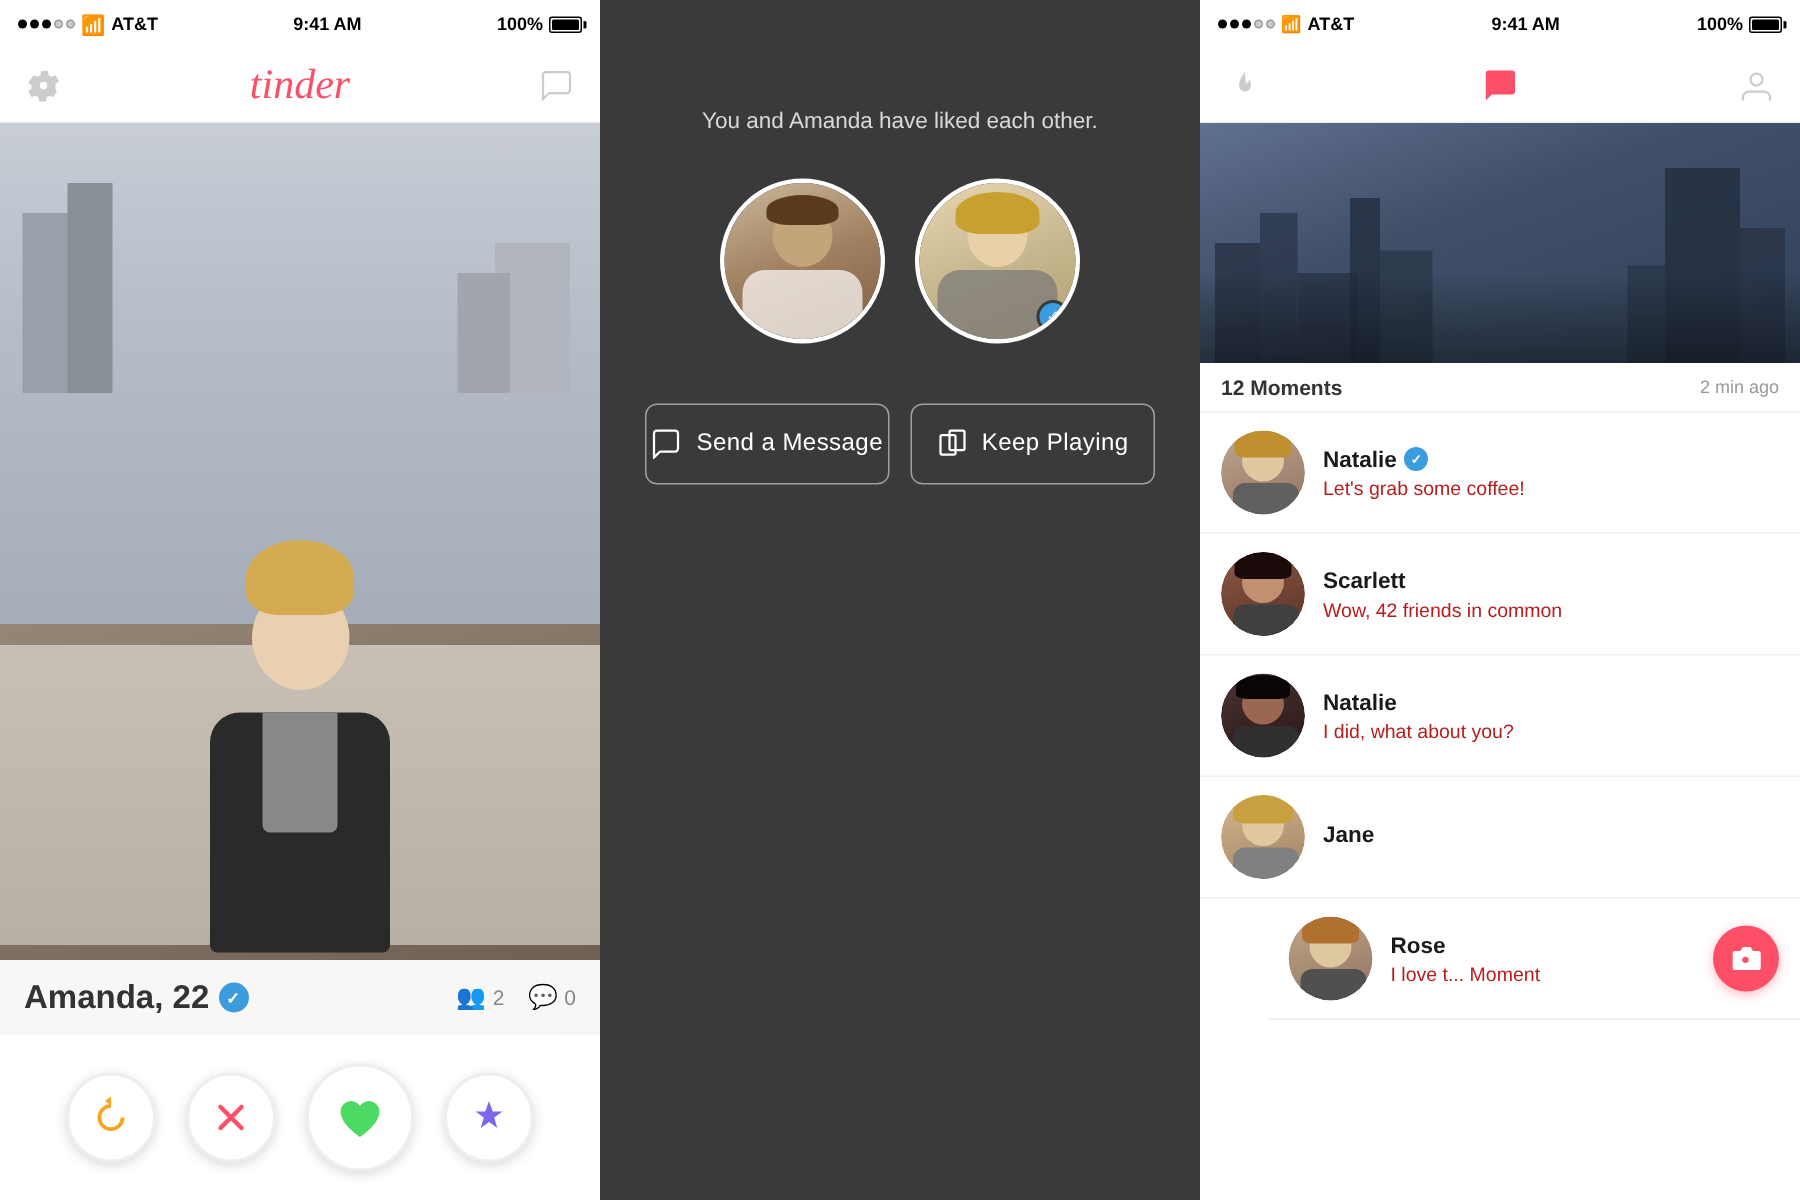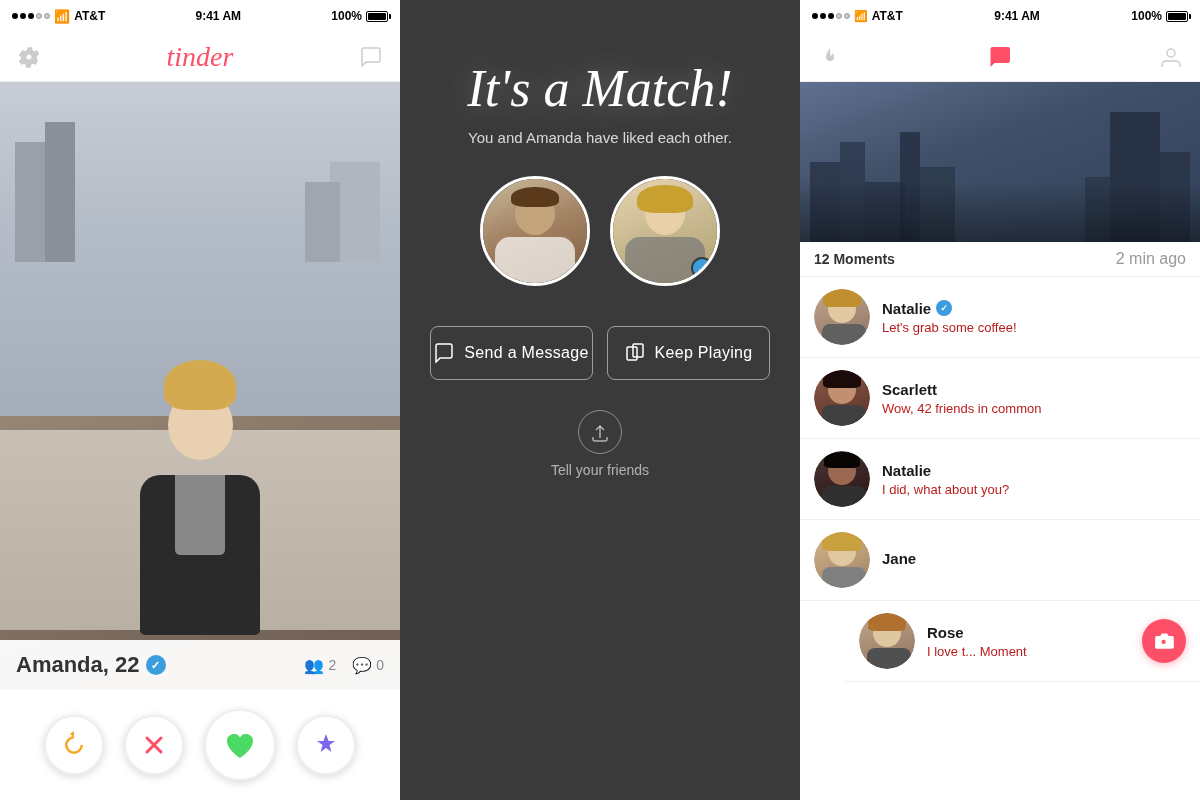--- a/index.html
+++ b/index.html
@@ -293,21 +293,21 @@
       height: 60px;
     }
     .moments-info {
       display: flex;
       align-items: center;
       justify-content: space-between;
       padding: 8px 14px;
       border-bottom: 1px solid #eee;
     }
     .moments-count { font-weight: 600; font-size: 14px; color: #333; }
-    .moments-time { font-size: 16px; color: #999; }
+    .moments-time { font-size: 12px; color: #999; }
 
     .messages-list {
       flex: 1;
       overflow-y: auto;
     }
     .message-item {
       display: flex;
       align-items: center;
       padding: 12px 14px;
       border-bottom: 1px solid #f0f0f0;
@@ -446,21 +446,20 @@
       <svg width="26" height="26" viewBox="0 0 26 26" fill="#7b68ee">
         <path d="M13 2l2.5 7H22l-5.5 4 2 7L13 16l-5.5 4 2-7L4 9h6.5z"></path>
       </svg>
     </button>
   </div>
 </div>
 
 <div class="middle-panel">
 
   <div class="match-header">
-    <div class="match-title">It's a Match!</div>
     <div class="match-subtitle">You and Amanda have liked each other.</div>
   </div>
 
   <div class="match-avatars">
 
     <div class="match-avatar">
       <div class="avatar-photo-male">
         <div style="position:relative;width:80px;height:90px;">
           <div style="width:40px;height:42px;background:#c4a47a;border-radius:50%;margin:0 auto;position:relative;">
             <div style="position:absolute;top:-6px;left:-4px;right:-4px;height:20px;background:#5a3a1a;border-radius:50% 50% 30% 30%;"></div>
@@ -492,30 +491,20 @@
     </button>
     <button class="match-btn">
       <svg width="20" height="20" viewBox="0 0 20 20" fill="none" stroke="white" stroke-width="1.5">
         <rect x="2" y="4" width="10" height="13" rx="1"></rect>
         <rect x="8" y="1" width="10" height="13" rx="1"></rect>
       </svg>
       <span>Keep Playing</span>
     </button>
   </div>
 
-  <div class="tell-friends">
-    <div class="upload-icon-circle">
-      <svg width="22" height="22" viewBox="0 0 22 22" fill="none" stroke="rgba(255,255,255,0.6)" stroke-width="1.5">
-        <path d="M4 16v2a2 2 0 0 0 2 2h10a2 2 0 0 0 2-2v-2"></path>
-        <polyline points="7 9 11 5 15 9"></polyline>
-        <line x1="11" y1="5" x2="11" y2="17"></line>
-      </svg>
-    </div>
-    <span>Tell your friends</span>
-  </div>
 
 </div>
 
 <div class="right-panel">
 
   <div class="right-status-bar">
     <div style="display:flex;align-items:center;gap:4px;">
       <div class="signal-dots">
         <div class="dot filled"></div>
         <div class="dot filled"></div>

